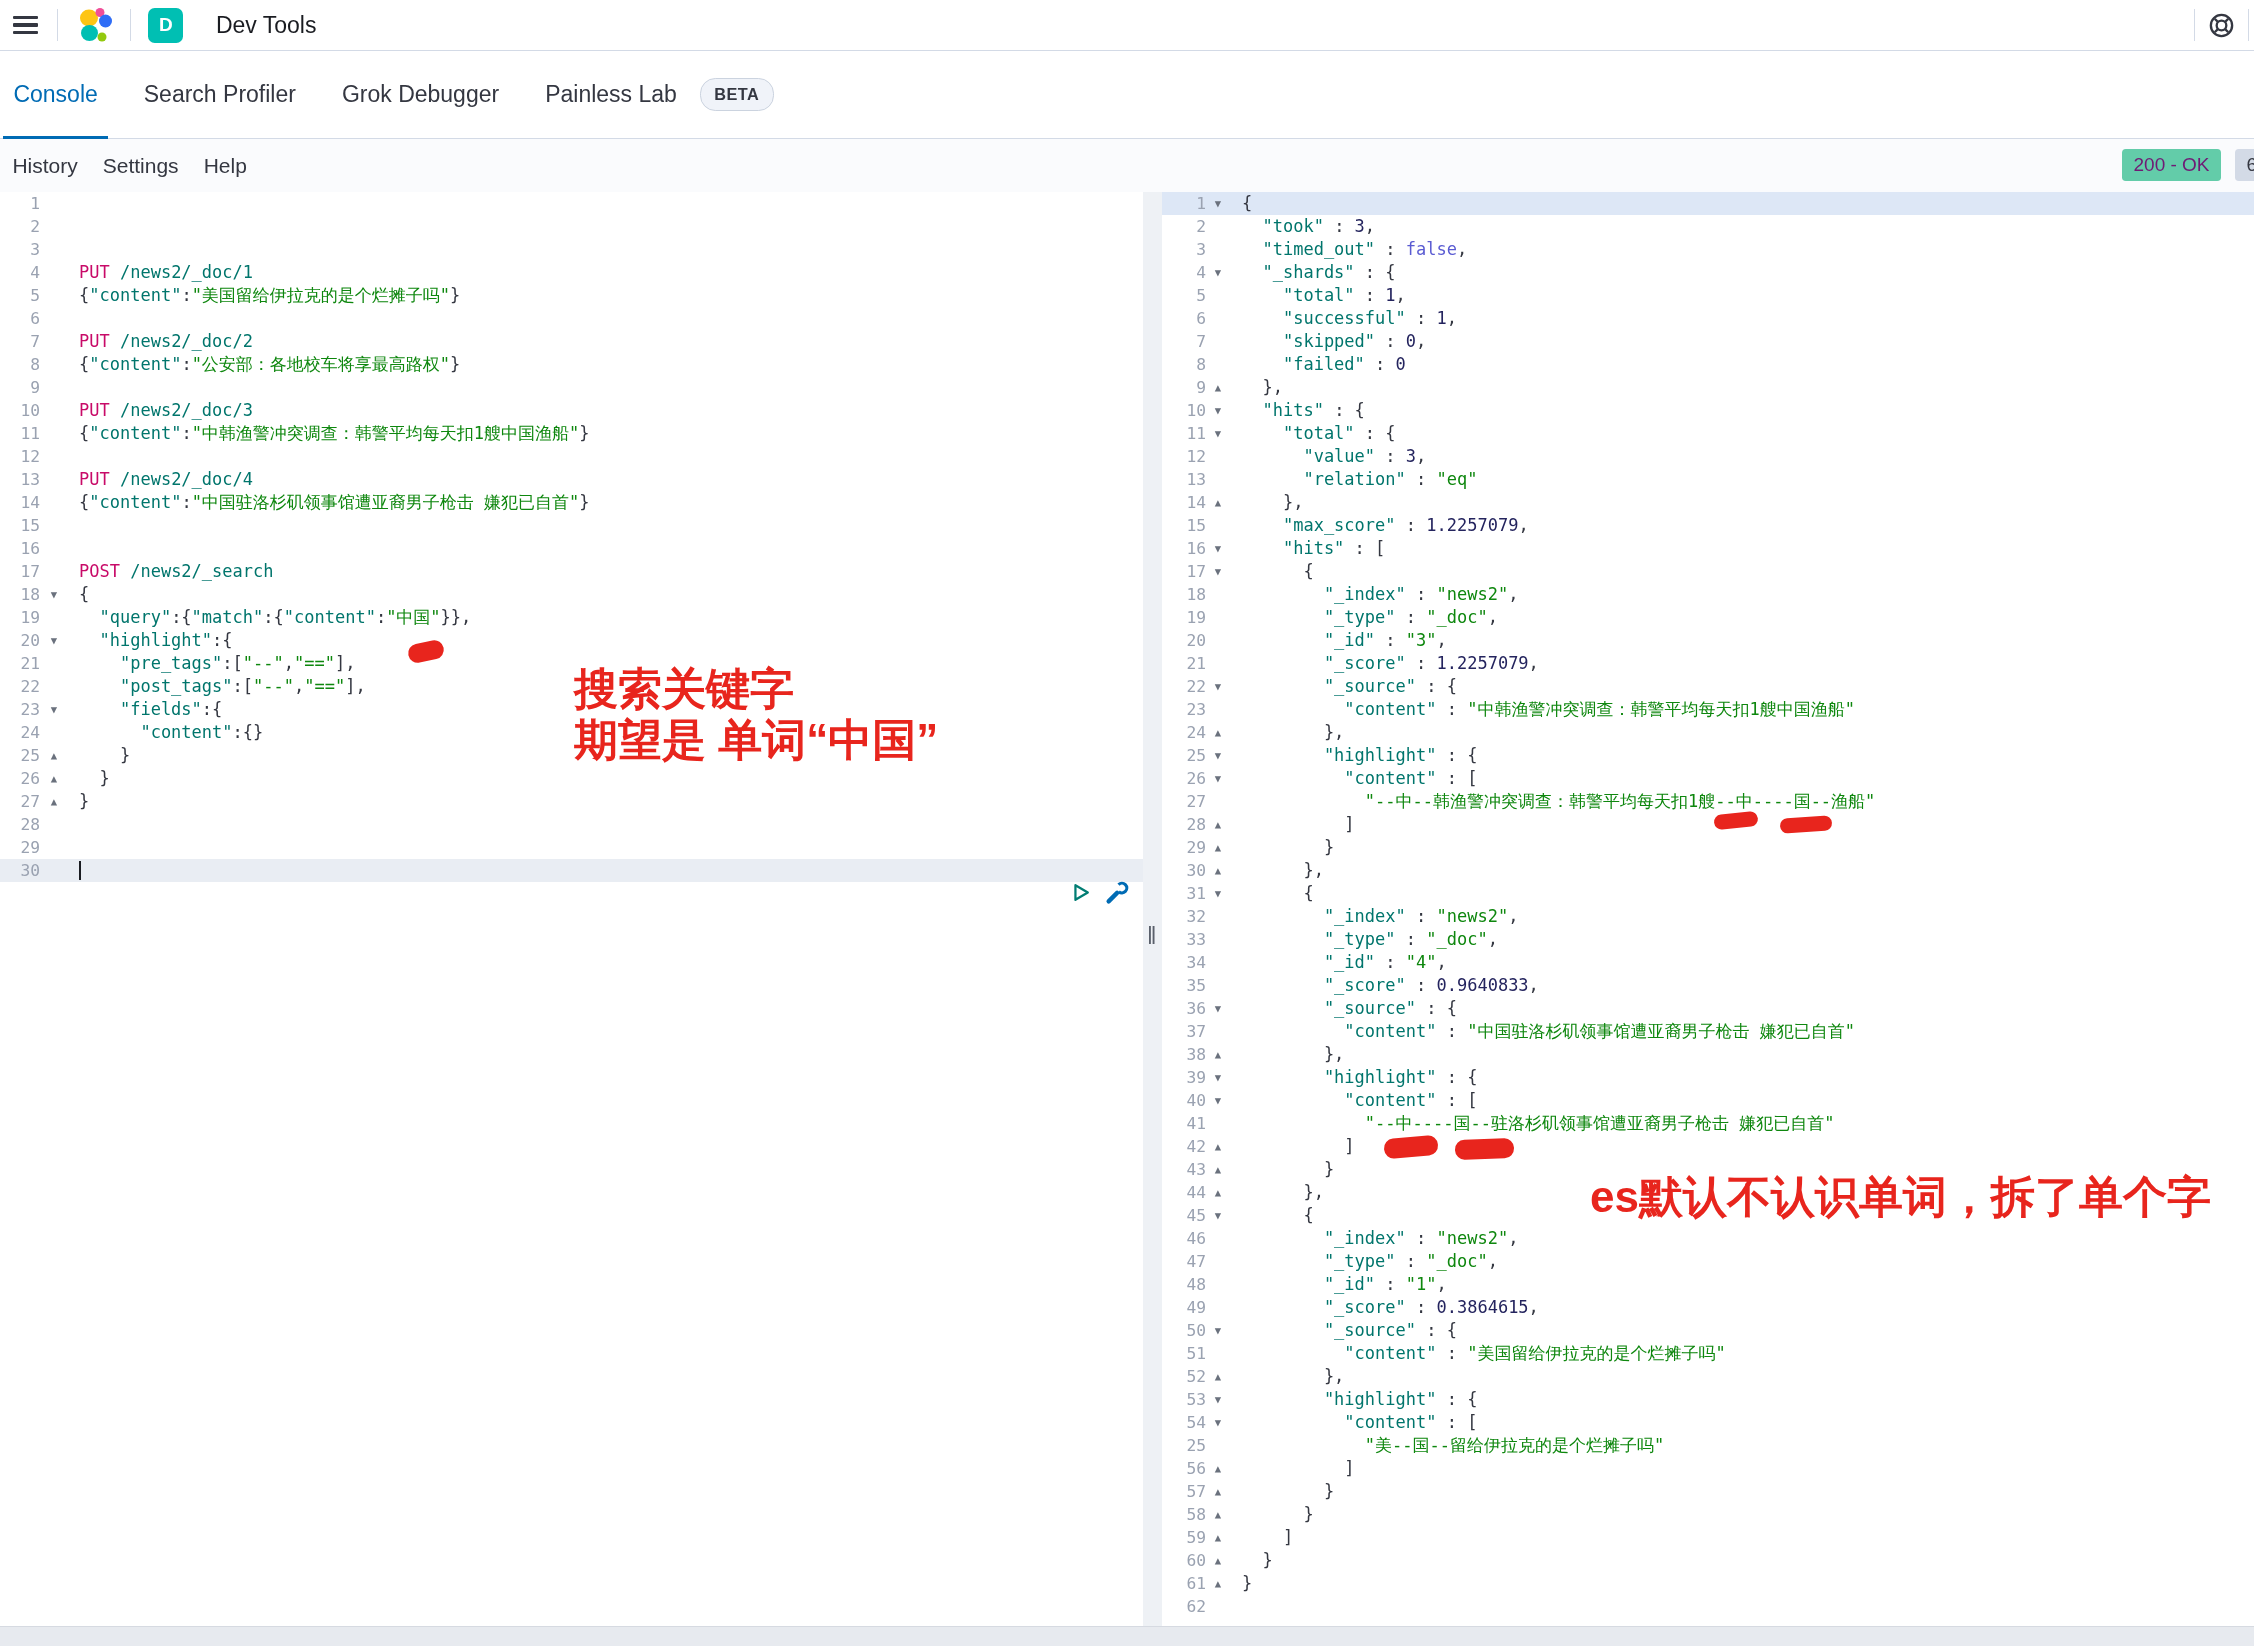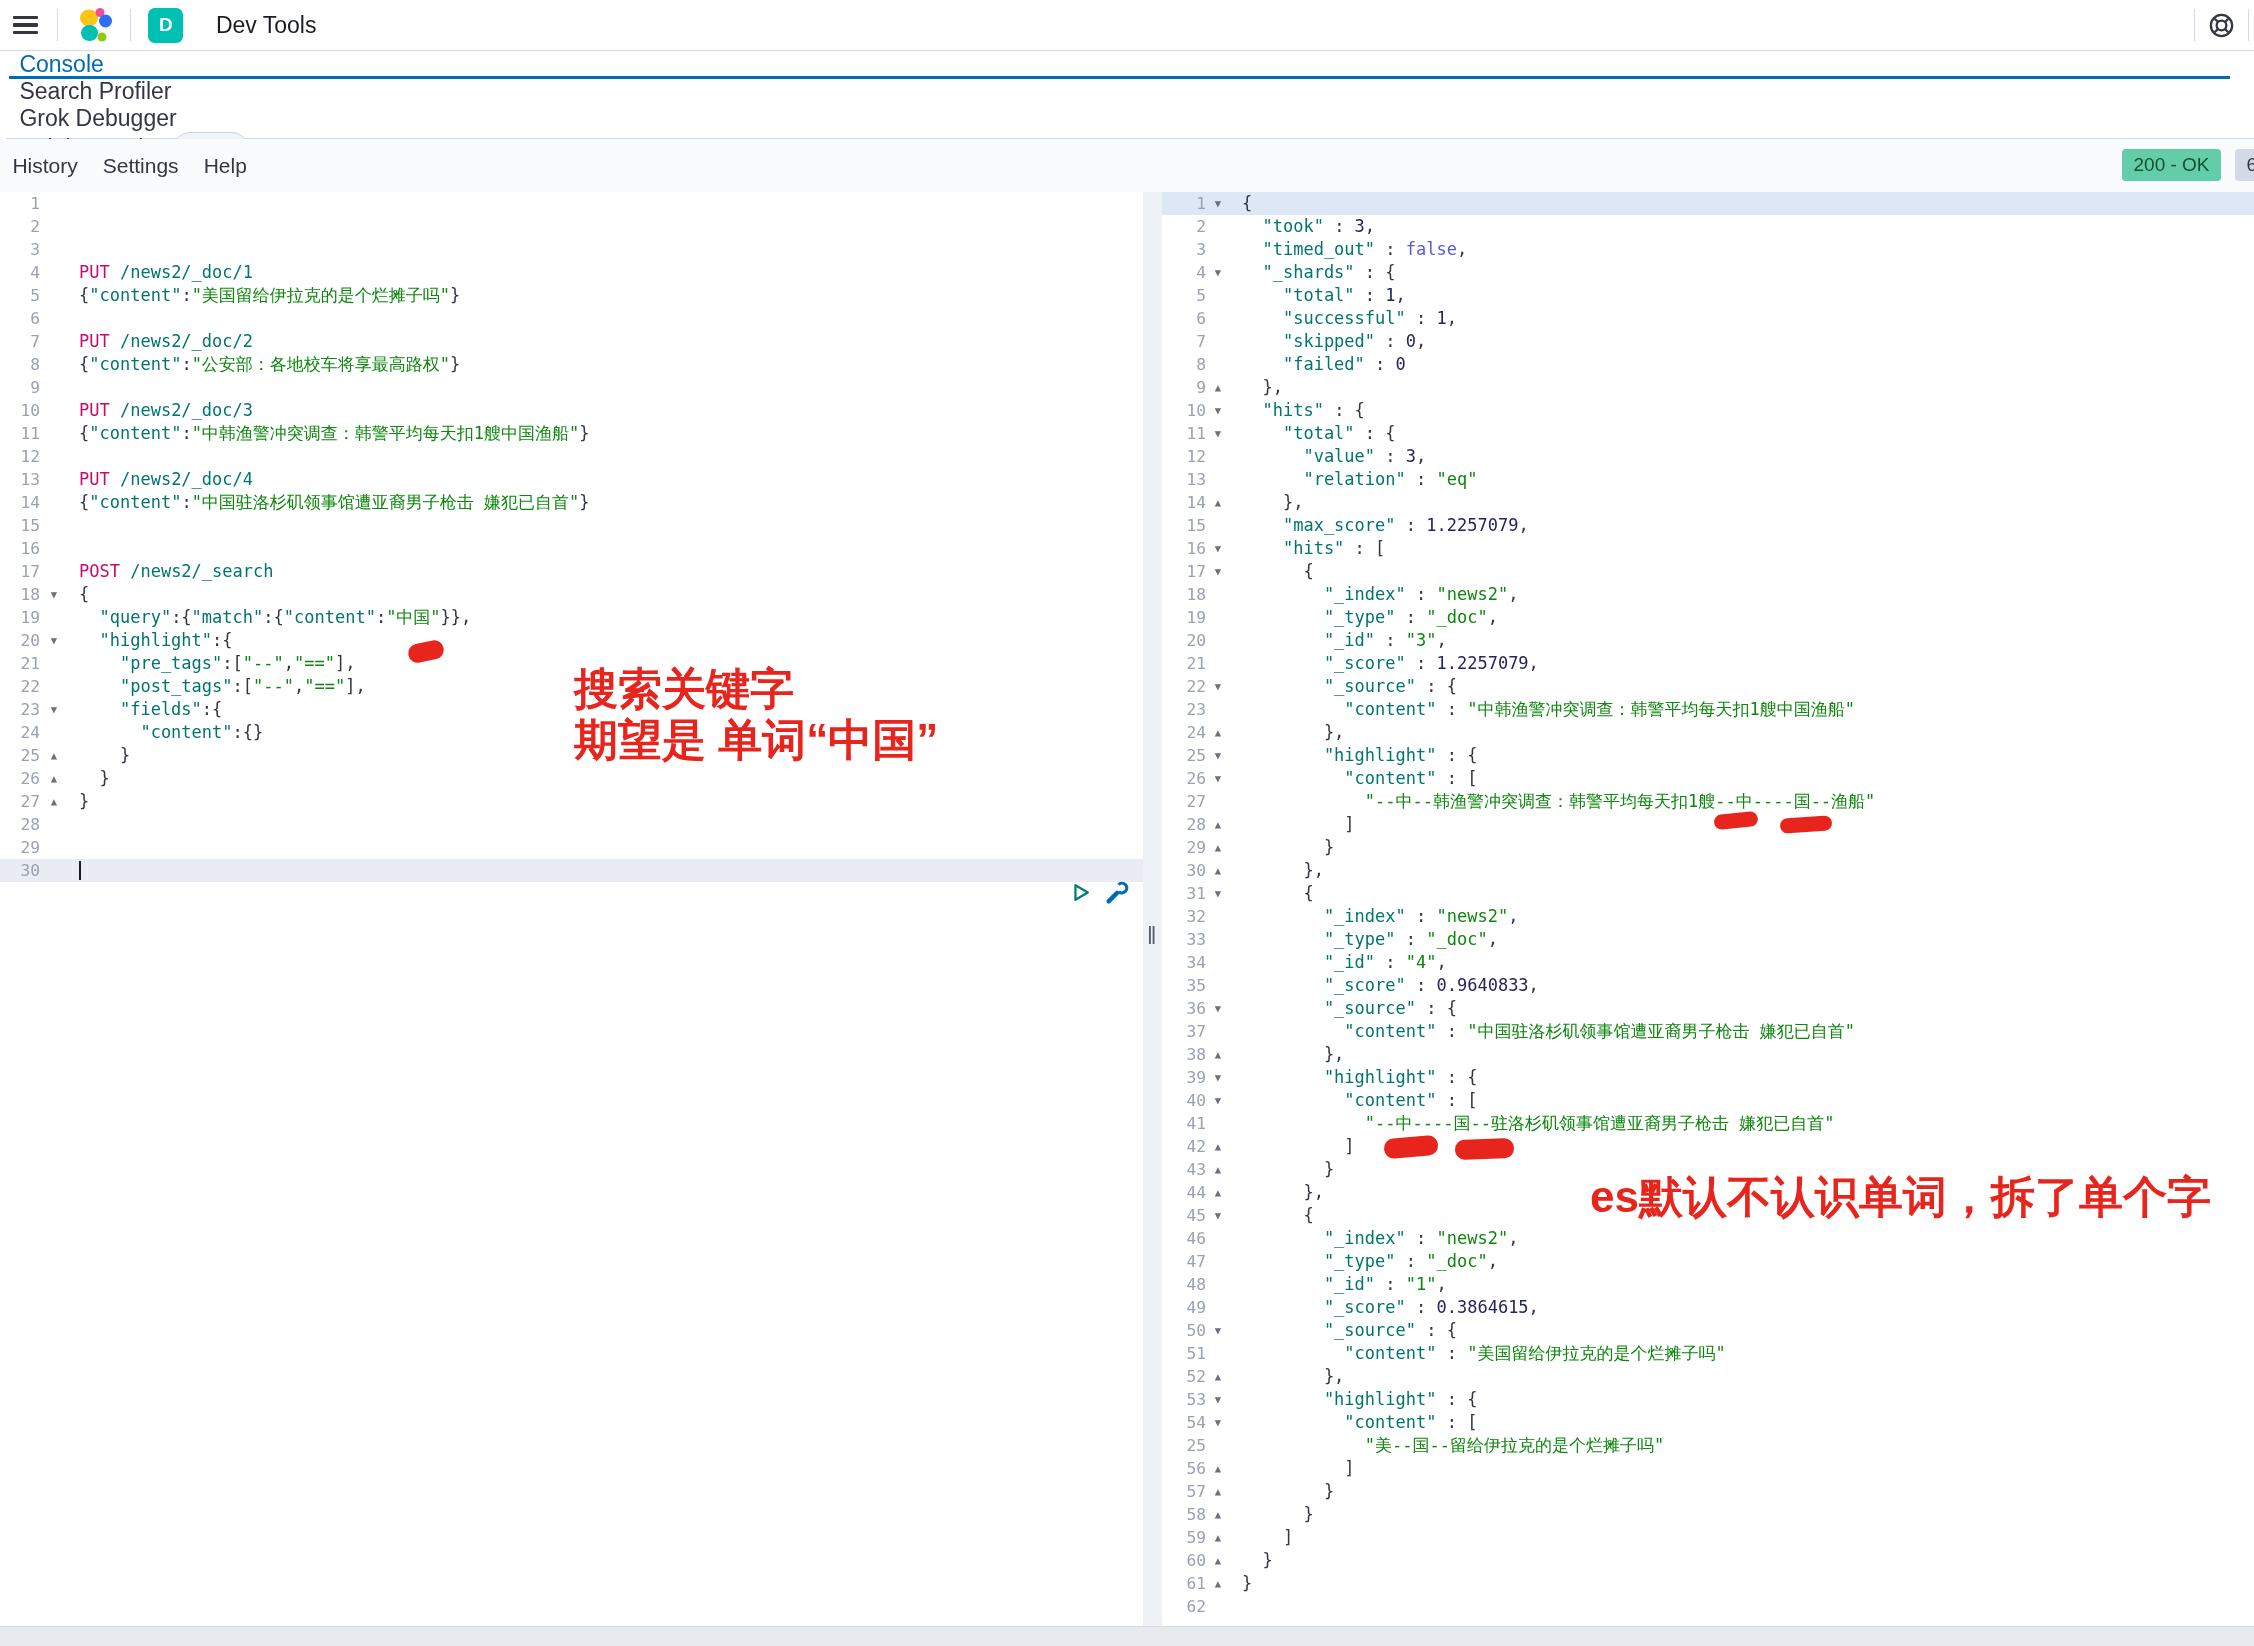--- a/index.html
+++ b/index.html
@@ -12,35 +12,35 @@
   .hamburger{margin-left:13.4px;width:25px;height:19px;display:flex;flex-direction:column;justify-content:space-between;cursor:pointer;}
   .hamburger span{display:block;height:3.3px;background:#343741;border-radius:1px;}
   .vdiv{width:1px;height:32.5px;background:#D3DAE6;}
   .logo{margin-left:19px;width:36px;height:36px;}
   .space-badge{margin-left:17px;width:35px;height:35px;border-radius:6.7px;background:var(--space-badge,#00BFB3);
        color:#fff;font-size:19px;font-weight:bold;display:flex;align-items:center;justify-content:center;}
   .app-title{margin-left:32.5px;font-size:23px;color:#1A1C21;font-weight:500;}
   .top-right{margin-left:auto;display:flex;align-items:center;gap:12.4px;margin-right:5.7px;}
 
   
-  .tabs{position:absolute;top:51px;left:6px;right:0;height:87px;background:#fff;
-        border-bottom:1px solid #D3DAE6;display:flex;align-items:stretch;padding-left:2.9px;flex-direction:column;}
+  .tabs{position:absolute;top:51px;left:0;right:0;height:87px;background:#fff;
+        border-bottom:1px solid #D3DAE6;display:flex;align-items:stretch;padding-left:2.9px;}
   .tab{display:flex;align-items:center;padding:0 10.5px;margin-right:25px;font-size:23px;color:#343741;position:relative;cursor:pointer;}
   .tab.active{color:var(--accent,#006BB4);}
   .tab.active::after{content:"";position:absolute;left:0;right:0;bottom:-1px;height:2.9px;background:var(--accent,#006BB4);}
   .beta{font-size:16.3px;font-weight:bold;letter-spacing:0.5px;color:#343741;background:#F0F3F9;
         border:1px solid #CBD3DF;border-radius:15.3px;padding:5.7px 13.4px;margin-left:23px;}
 
   
   .toolbar{position:absolute;top:139px;left:0;right:0;height:53px;background:#FAFBFD;
            border-bottom:7px solid #4d7c0f;display:flex;align-items:center;gap:25px;padding-left:12.4px;
            font-size:21px;color:#343741;}
   .tb-item{cursor:pointer;}
   .ok-badge{position:absolute;left:2122px;top:9.6px;height:32.5px;background:var(--ok-bg,#63CCA9);
-            color:#14532d;font-size:19px;border-radius:3.8px;display:flex;align-items:center;padding:0 11.5px;}
+            color:#701a75;font-size:19px;border-radius:3.8px;display:flex;align-items:center;padding:0 11.5px;}
   .ms-badge{position:absolute;left:2235px;top:9.6px;height:32.5px;background:#D3DAE6;color:#343741;
             font-size:19px;border-radius:3.8px;display:flex;align-items:center;padding:0 11.5px;width:42px;}
 
   
   .panel{position:absolute;top:192px;bottom:19px;background:#fff;overflow:hidden;}
   #editor-left{left:0;width:1143px;}
   #editor-right{left:1162px;right:0;}
   .divider{position:absolute;top:192px;bottom:19px;left:1143px;width:19px;background:#EEF1F5;cursor:col-resize;}
   .grab{position:absolute;left:1147px;top:923px;font-size:23px;color:#5A606B;cursor:col-resize;}
 

